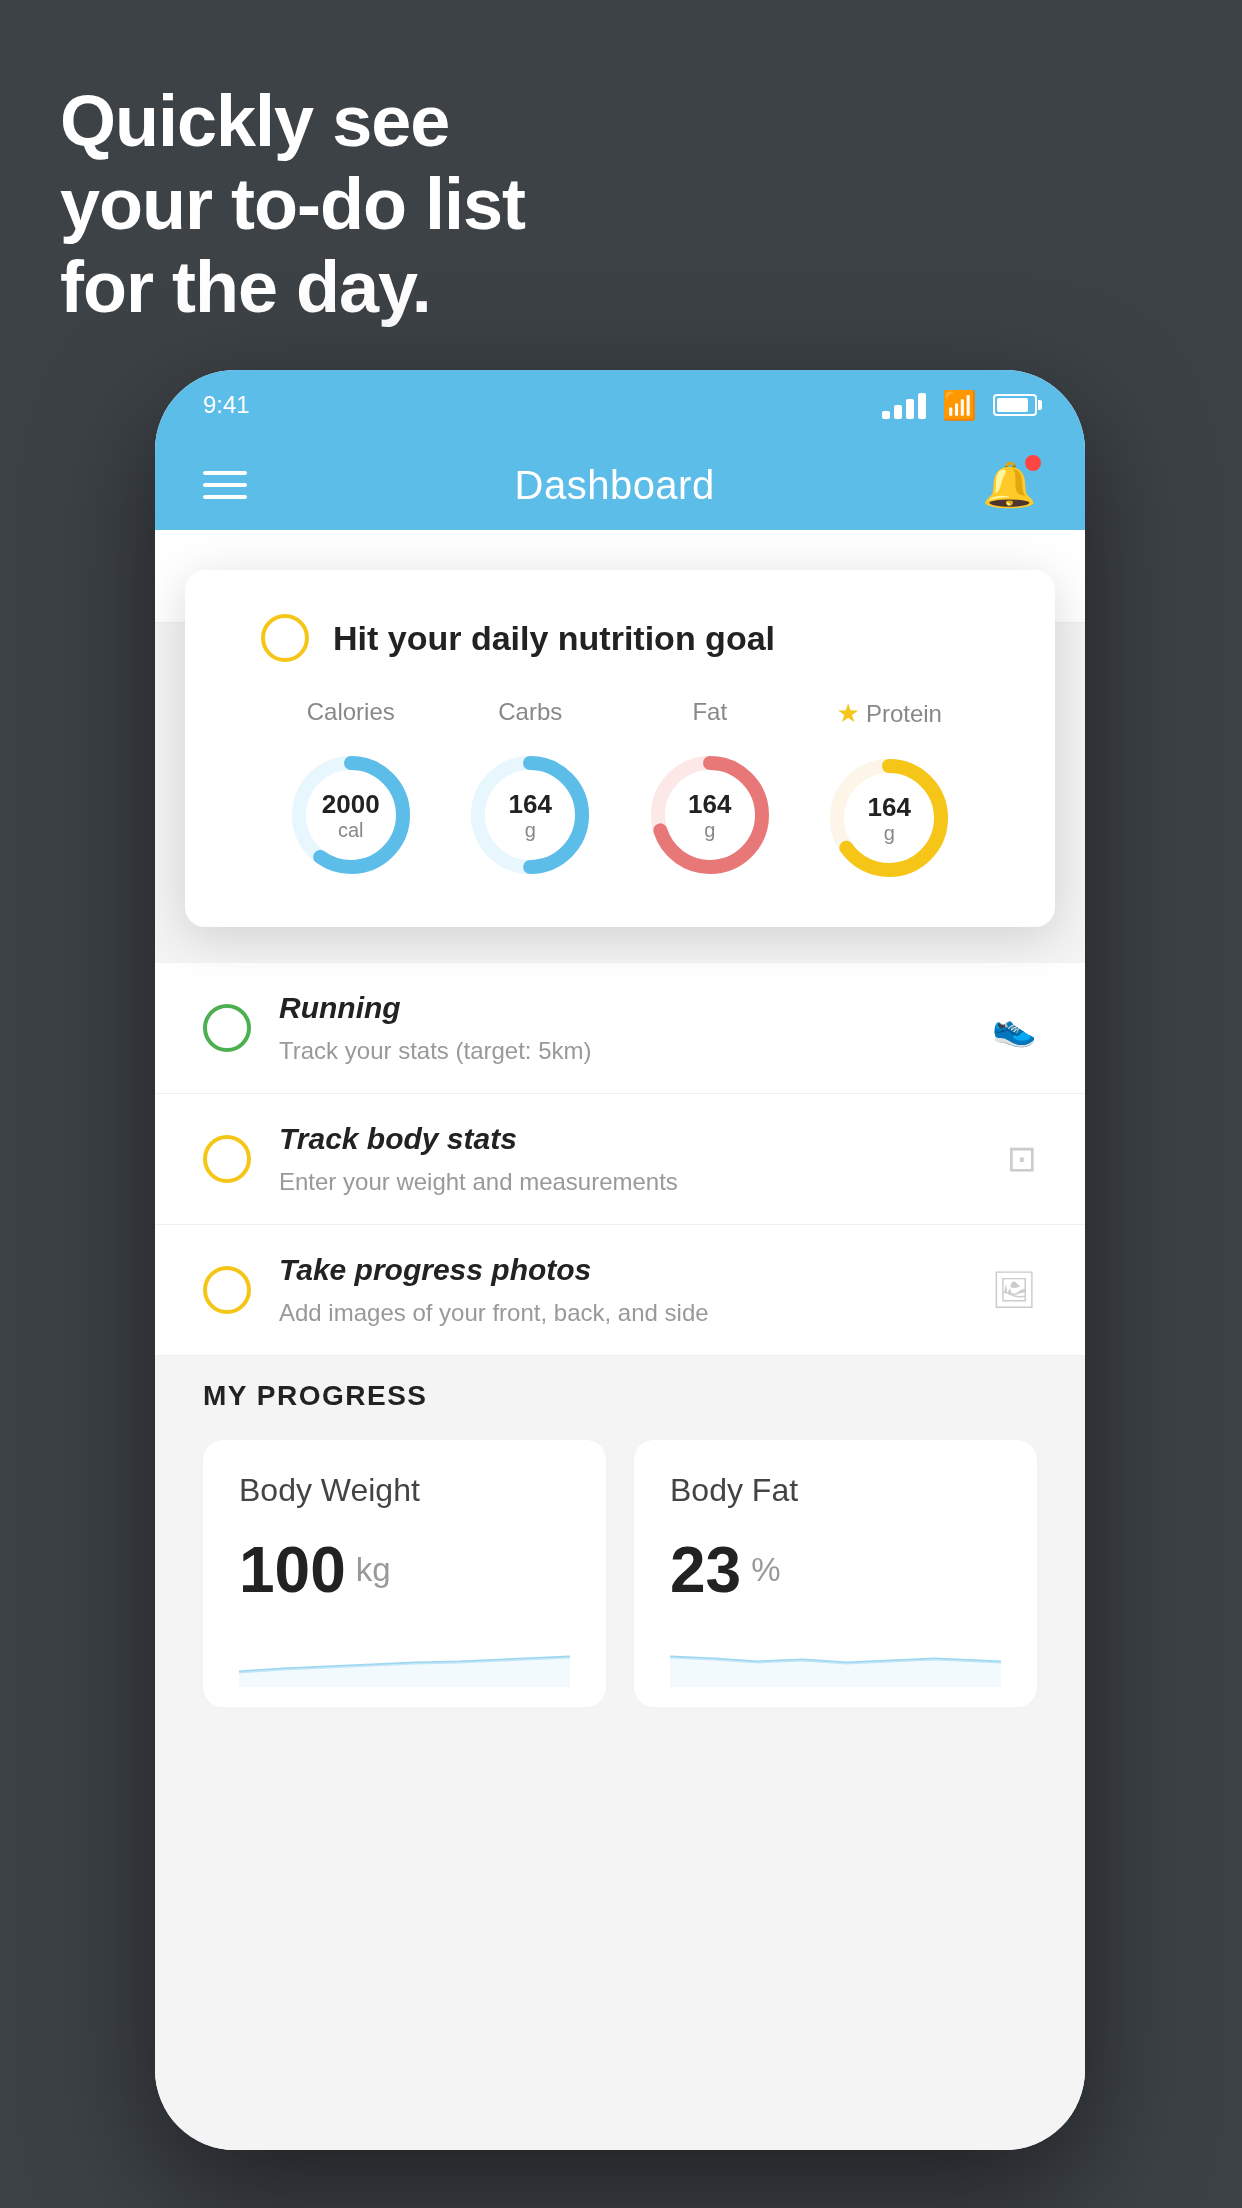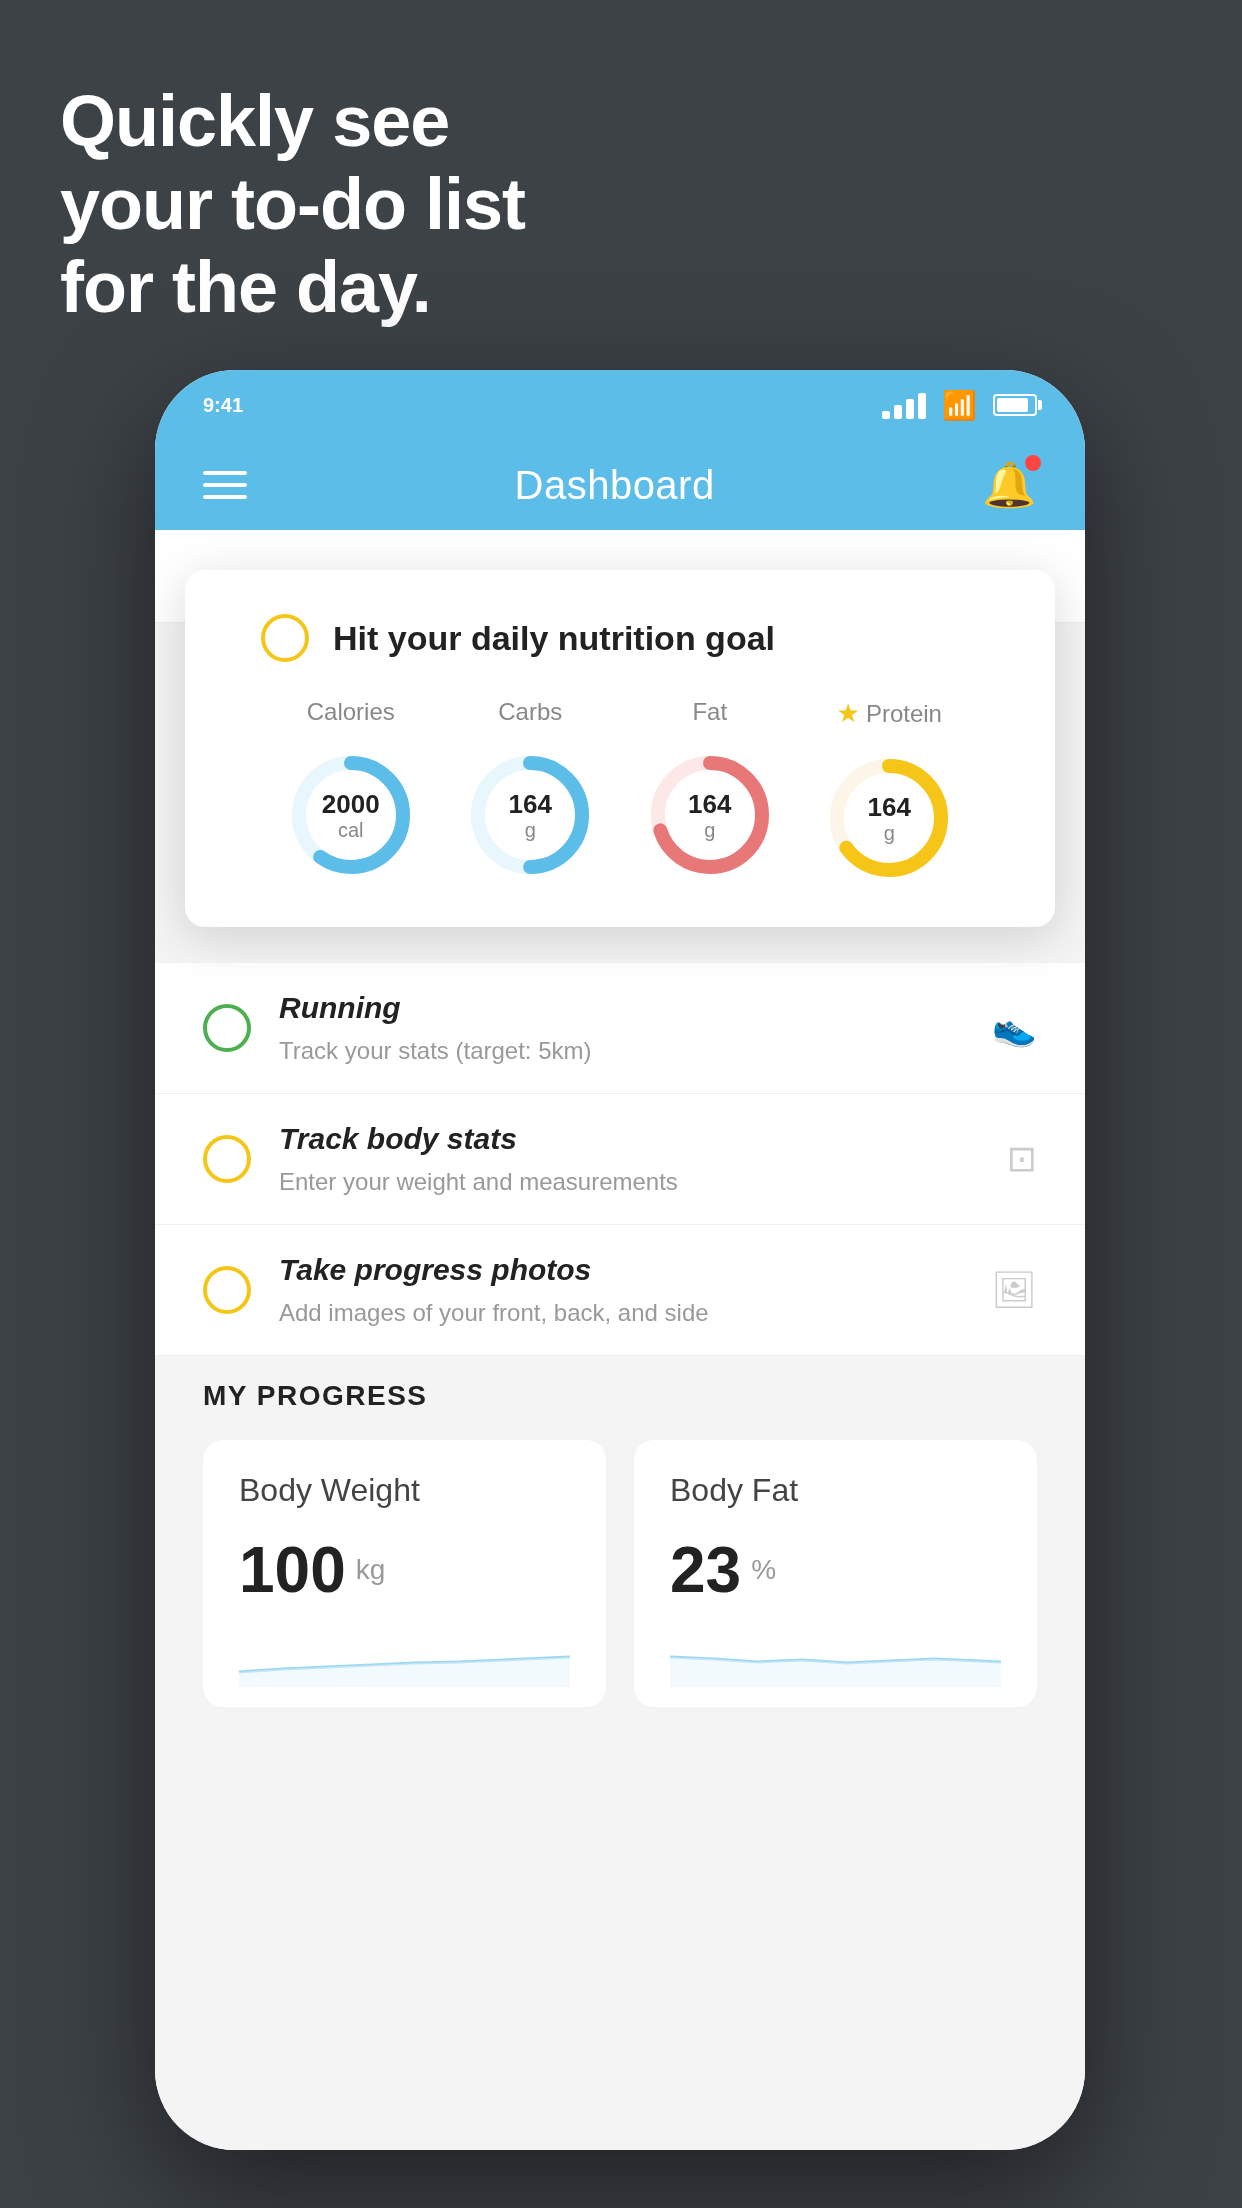--- a/index.html
+++ b/index.html
@@ -43,22 +43,22 @@
       background: #5bbde8;
       height: 70px;
       display: flex;
       align-items: center;
       justify-content: space-between;
       padding: 0 48px;
     }
 
     .status-time {
       color: #ffffff;
-      font-size: 20px;
-      font-weight: 700;
+      font-size: 24px;
+      font-weight: 400;
     }
 
     .status-icons {
       display: flex;
       align-items: center;
       gap: 16px;
     }
 
     .signal-bars {
       display: flex;
@@ -352,21 +352,21 @@
       margin-bottom: 20px;
     }
 
     .progress-value {
       font-size: 64px;
       font-weight: 800;
       color: #222222;
     }
 
     .progress-unit {
-      font-size: 28px;
+      font-size: 33px;
       color: #999999;
       font-weight: 400;
     }
 
     .mini-chart {
       height: 60px;
       width: 100%;
       position: relative;
     }
 

